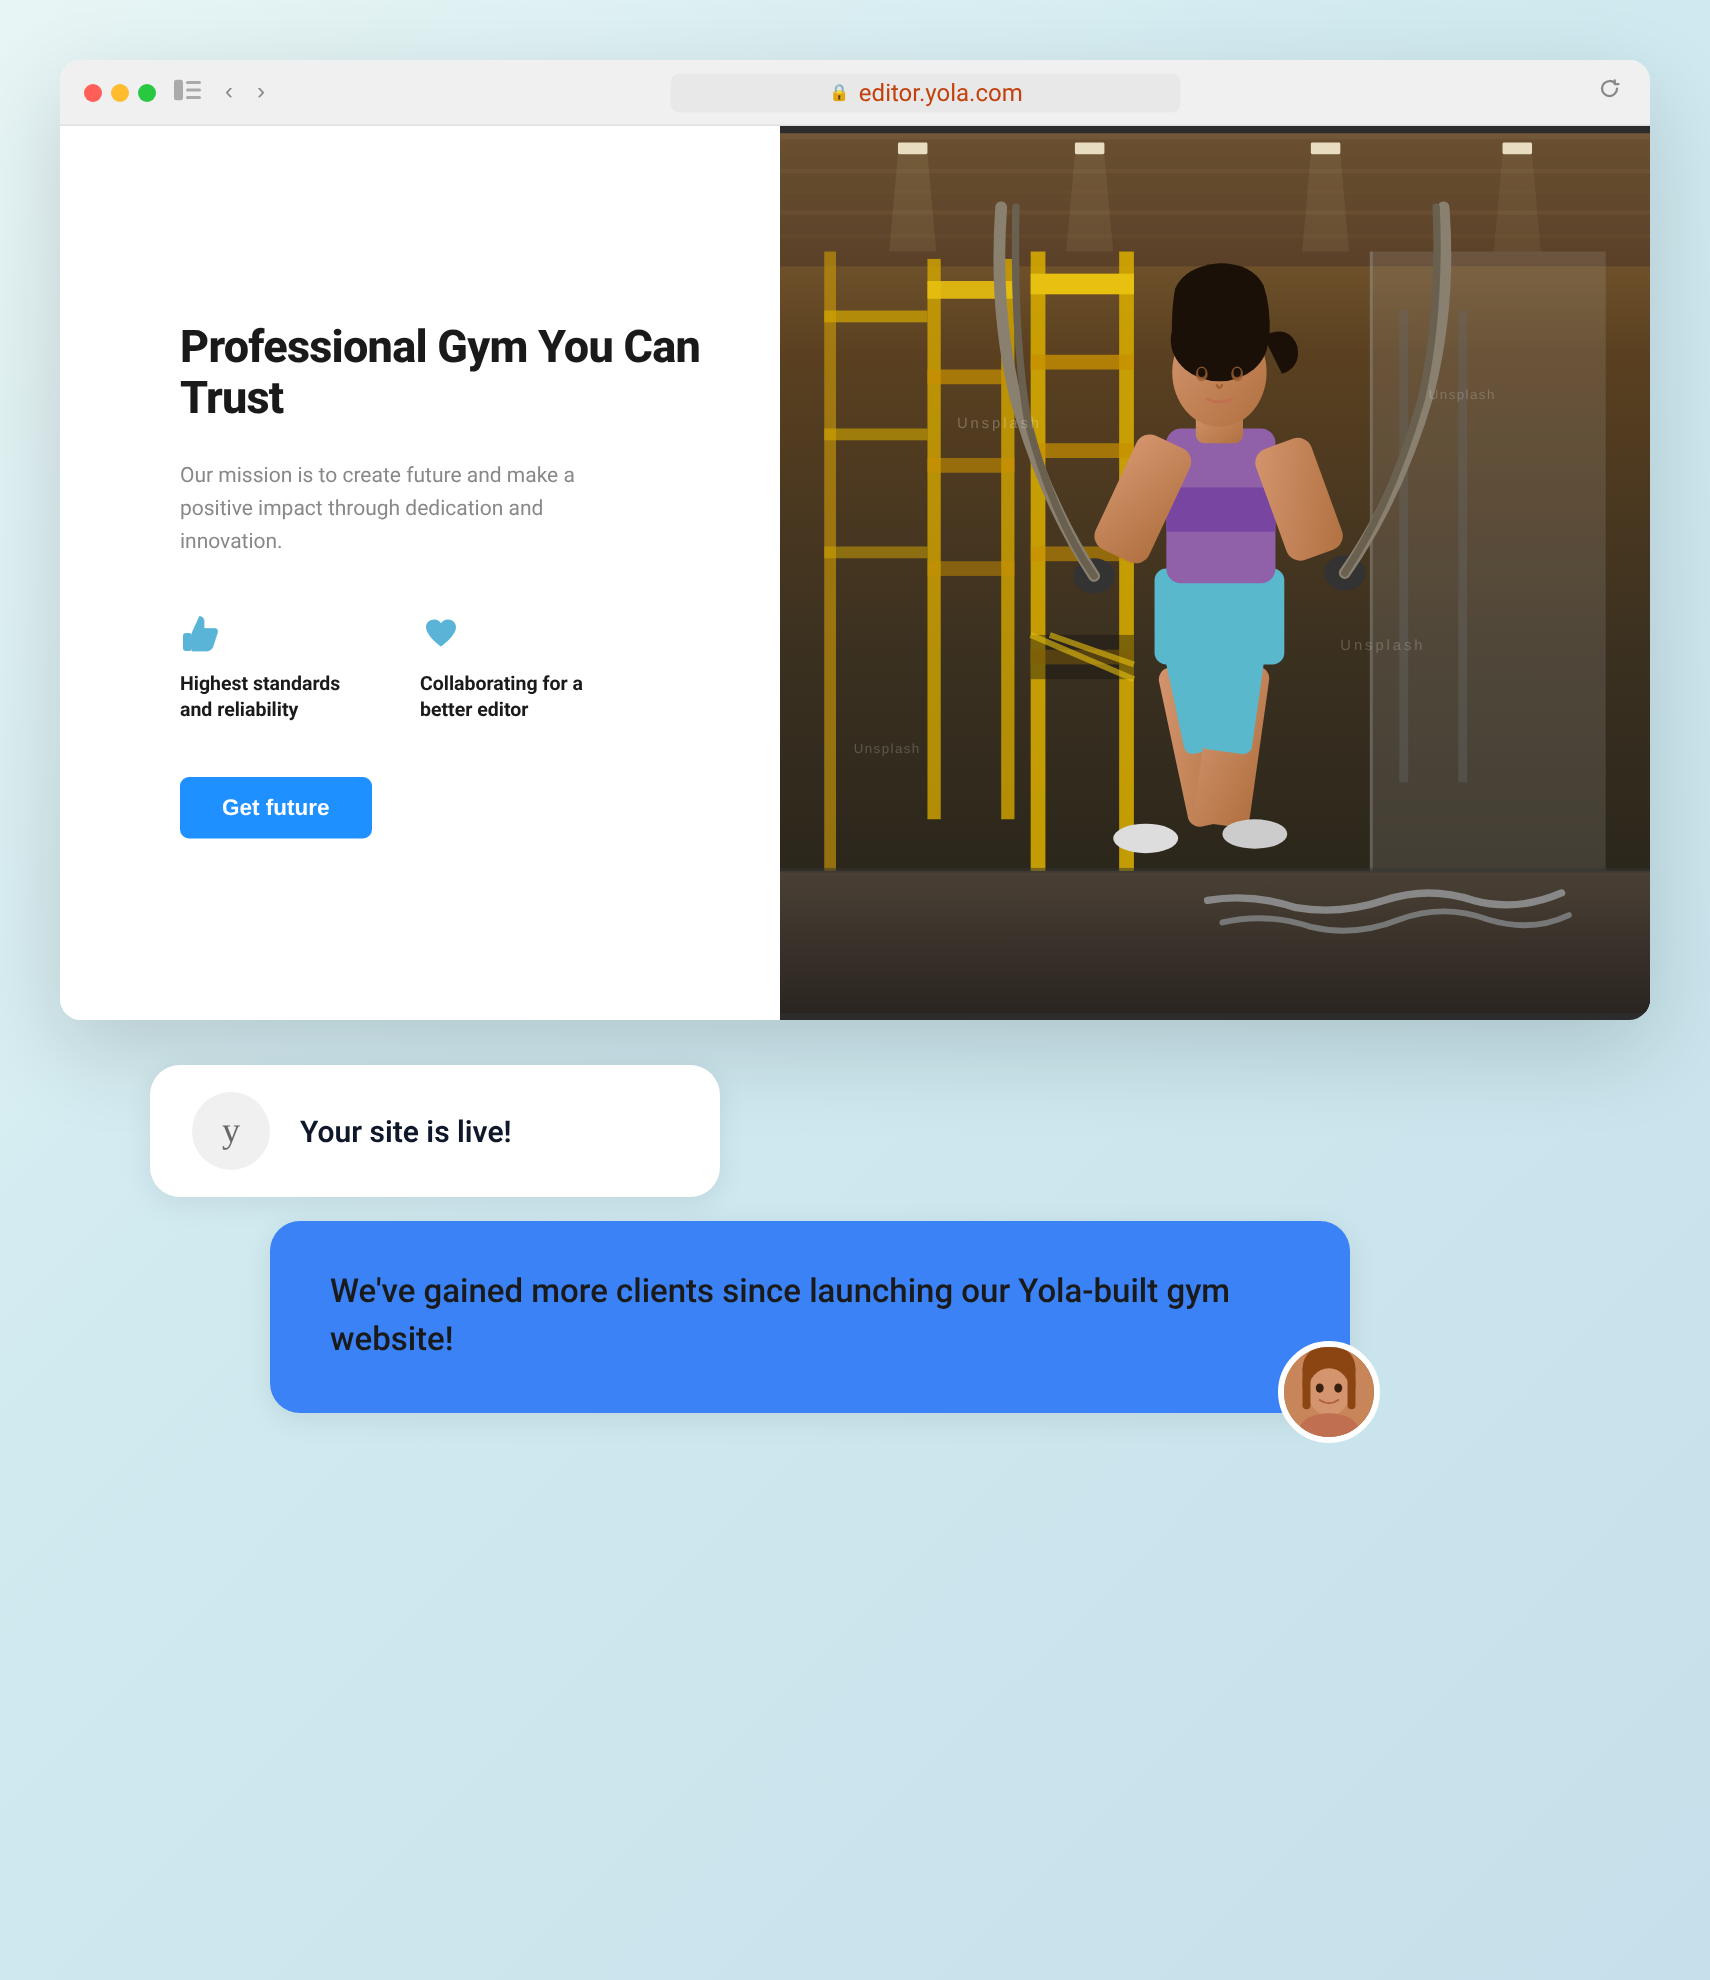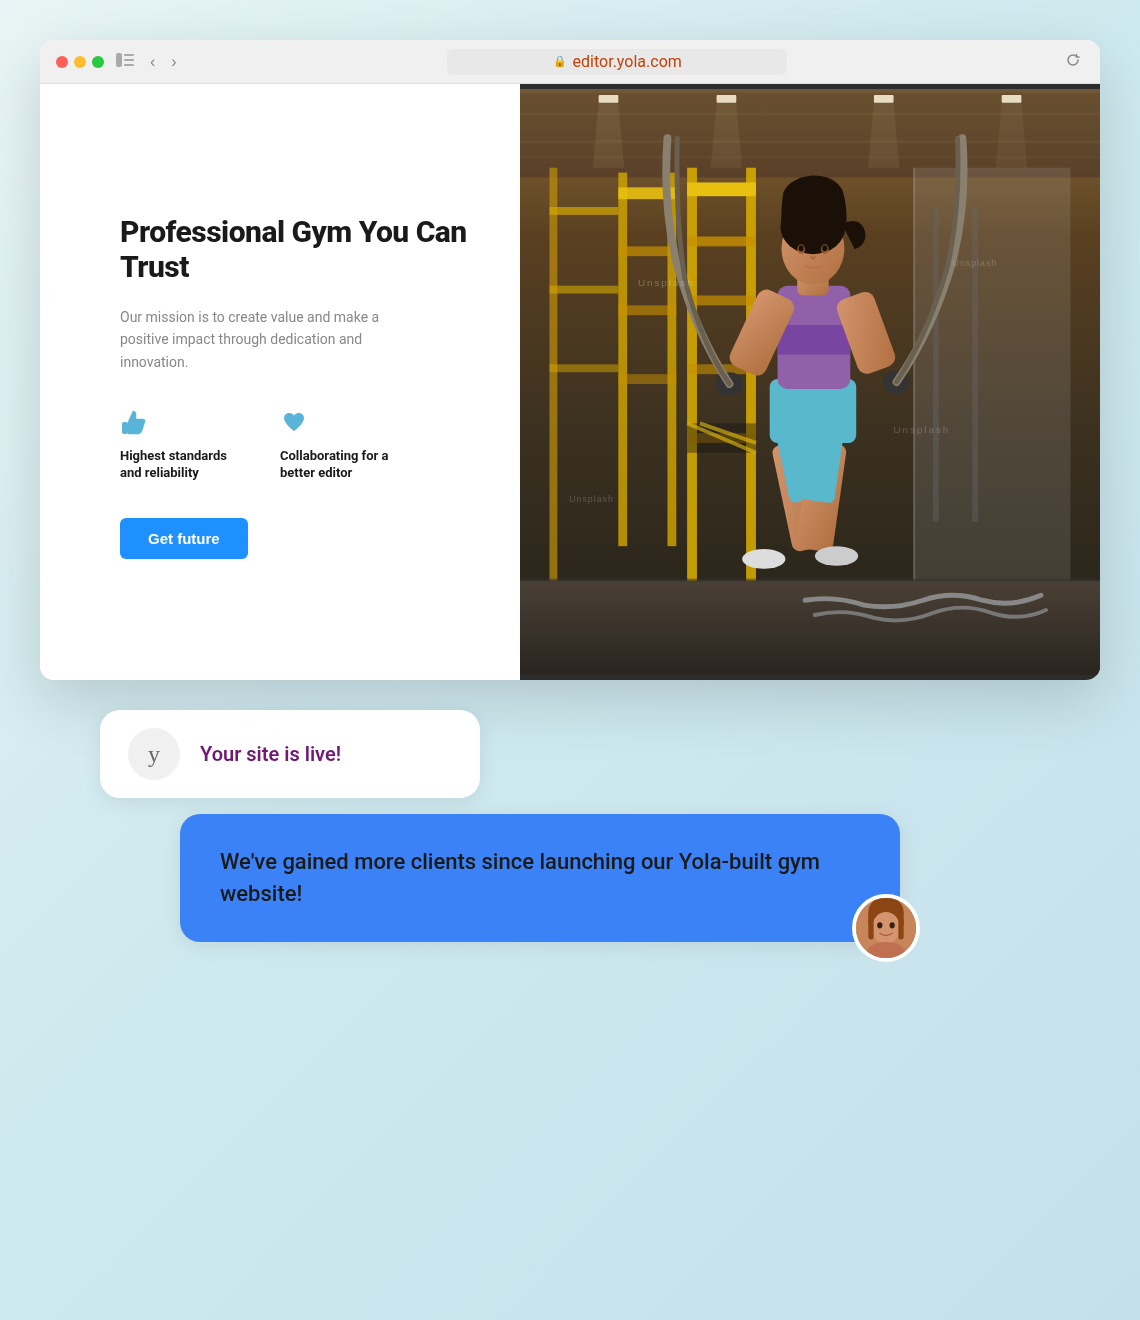--- a/index.html
+++ b/index.html
@@ -207,21 +207,21 @@
       font-size: 24px;
       font-weight: 300;
       color: #666;
       font-family: Georgia, serif;
       flex-shrink: 0;
     }
 
     .notification-text {
       font-size: 20px;
       font-weight: 600;
-      color: #701a75;
+      color: #0f172a;
     }
 
     
     .testimonial-bubble {
       background: #3b82f6;
       border-radius: 20px;
       padding: 32px 40px;
       width: 720px;
       box-shadow: 0 4px 20px rgba(0,0,0,0.08);
       align-self: flex-start;
@@ -300,21 +300,21 @@
           <path d="M12 7A5 5 0 1 1 7 2a5 5 0 0 1 3.5 1.4" stroke="#888" stroke-width="1.5" fill="none" stroke-linecap="round"></path>
           <path d="M10.5 1.5v2.5H13" stroke="#888" stroke-width="1.5" fill="none" stroke-linecap="round" stroke-linejoin="round"></path>
         </svg>
       </button>
     </div>
 
     <div class="browser-content">
 
       <div class="left-panel">
         <h1 class="hero-title">Professional Gym You Can Trust</h1>
-        <p class="hero-subtitle">Our mission is to create value and make a positive impact through dedication and innovation.</p>
+        <p class="hero-subtitle">Our mission is to create future and make a positive impact through dedication and innovation.</p>
 
         <div class="features-row">
           <div class="feature-item">
             <div class="feature-icon">
               <svg width="28" height="26" viewBox="0 0 28 26" fill="none">
                 <path d="M8 25V13L13 2C14.5 2 16 3 16 5V10H23C24.5 10 25.5 11 25 12.5L22 22C21.5 23.5 20 25 18 25H8Z" fill="#5ab4d8" stroke="#5ab4d8" stroke-width="0.5"></path>
                 <rect x="2" y="13" width="6" height="12" rx="2" fill="#5ab4d8"></rect>
               </svg>
             </div>
             <div class="feature-label">Highest standards and reliability</div>

